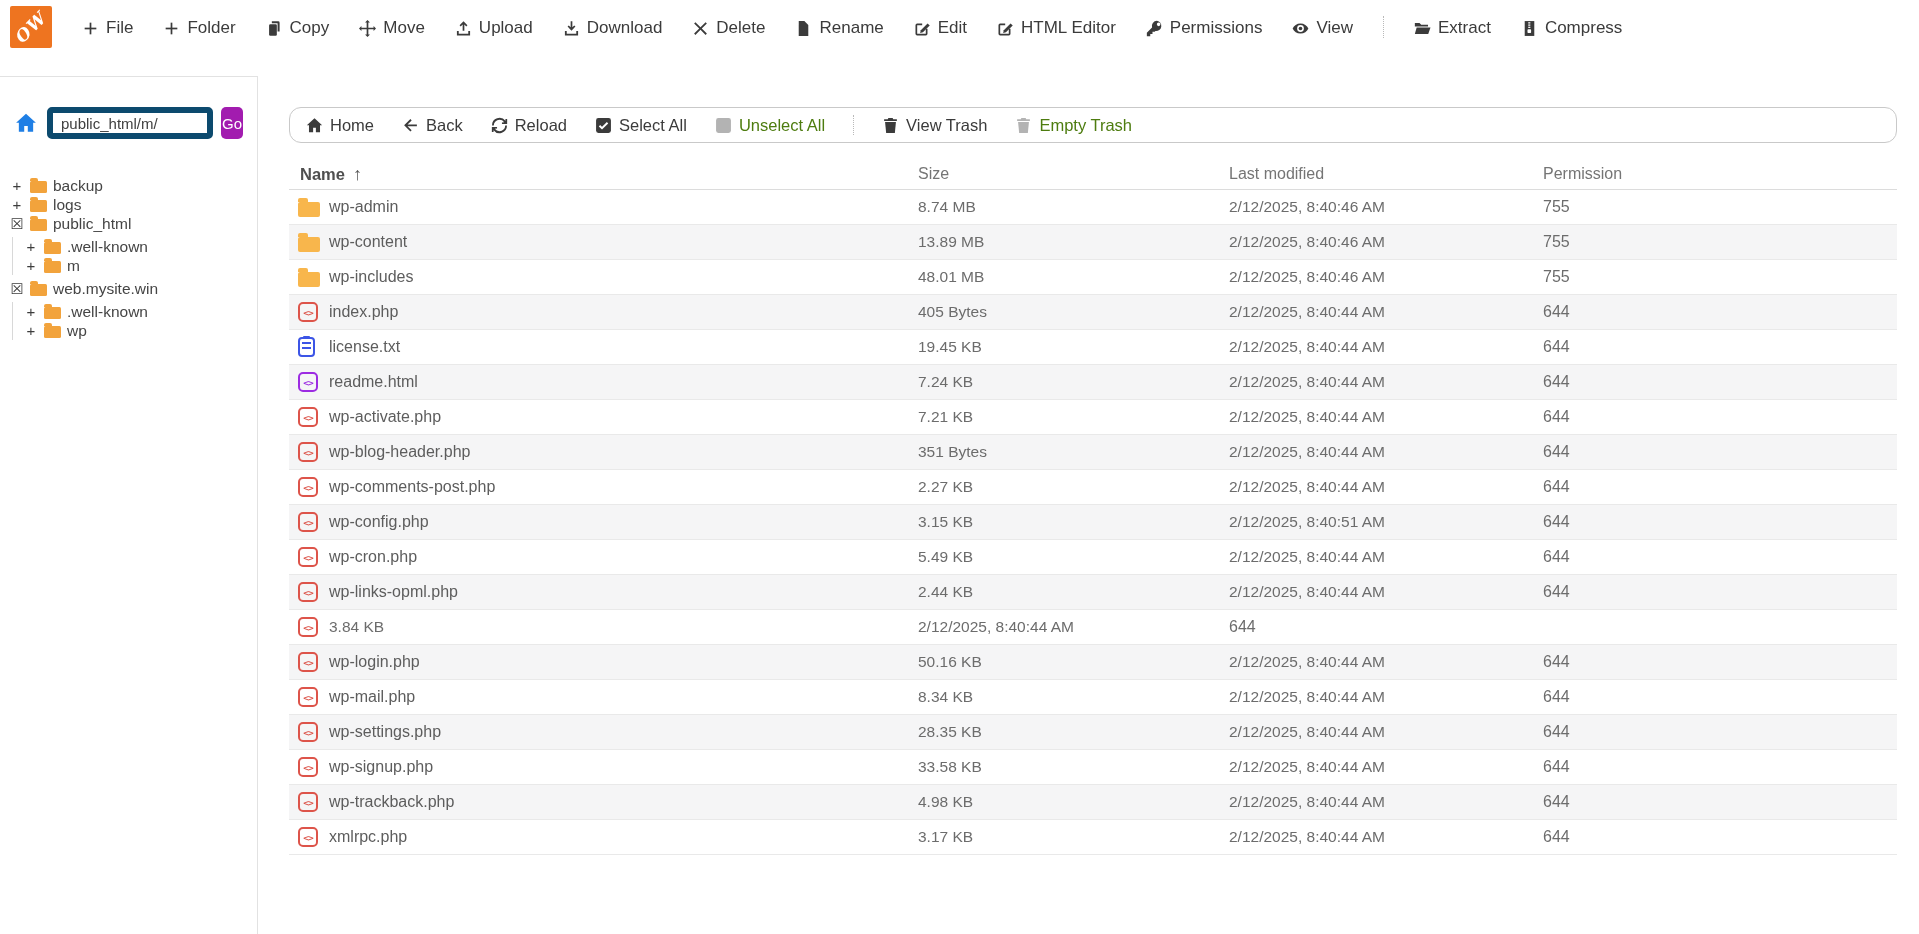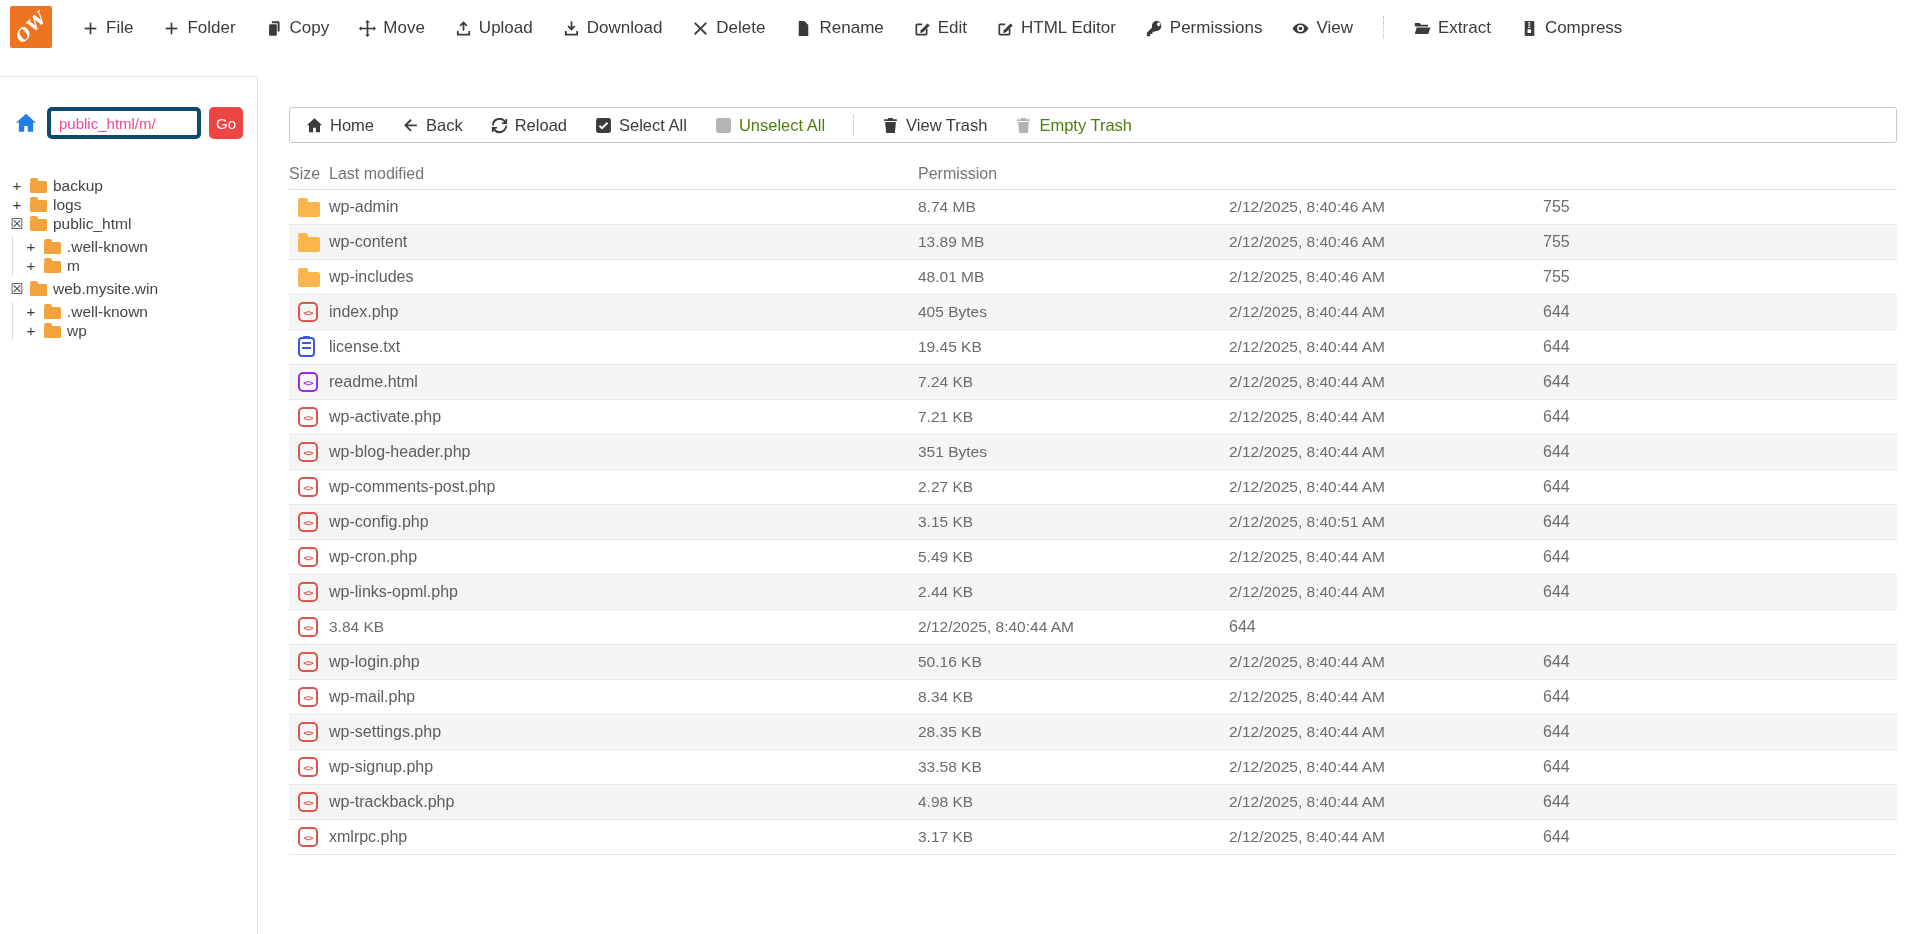--- a/index.html
+++ b/index.html
@@ -20,40 +20,40 @@
 
   
   .layout { display:flex; height:880px; }
   .sidebar { width:258px; flex:0 0 auto; margin-top:22px; border-top:1px solid #e2e2e2;
     border-right:1px solid #e2e2e2; height:858px; background:#fff; }
   .main { flex:1; padding:53px 22px 0 31px; }
 
   
   .path-row { display:flex; align-items:center; margin:30px 14px 0 14px; }
   .home-ico svg { width:24px; height:22px; fill:#1F7FE5; display:block; cursor:pointer; }
-  .path-input { flex:1; min-width:0; height:32px; margin-left:9px; border:4px solid #0c4a6e;
-    border-radius:5px; padding:0 8px; font-size:15px; color:#ec4899;
+  .path-input { flex:1; min-width:0; height:32px; margin-left:9px; border:6px solid #0c4a6e;
+    border-radius:5px; padding:0 8px; font-size:15px; color:#404040;
     font-family:"Liberation Sans","DejaVu Sans",sans-serif; outline:none; }
-  .go-btn { margin-left:8px; width:34px; height:32px; background:#ef4444; color:#fff;
+  .go-btn { margin-left:8px; width:22px; height:32px; background:#a21caf; color:#fff;
     border:none; border-radius:5px; font-size:15px; cursor:pointer;
     font-family:"Liberation Sans","DejaVu Sans",sans-serif; }
 
   .tree { margin-top:37px; font-size:15.5px; color:#454545; }
   .tree-row { display:flex; align-items:center; height:19px; gap:6px; padding-left:10px; cursor:pointer; }
   .tgl { width:14px; text-align:center; font-size:15px; color:#3c3c3c; flex:0 0 auto; }
   .tgl.box { font-size:14.5px; }
   .mini-folder { width:17px; height:12px; background:#F2A33C; border-radius:1.5px;
     position:relative; margin-top:3px; flex:0 0 auto; }
   .mini-folder::before { content:""; position:absolute; top:-3px; left:0; width:8px; height:3px;
     background:#F2A33C; border-radius:2px 2px 0 0; }
   .tree-children { margin:4px 0 4px 12px; border-left:1px solid #d8d8d8; padding-left:11px; }
   .tree-children .tree-row { padding-left:0; }
 
   
-  .toolbar2 { height:36px; border:1px solid #c9c9c9; border-radius:3px; background:#fff;
+  .toolbar2 { height:36px; border:1px solid #c9c9c9; border-radius:12px; background:#fff;
     display:flex; align-items:center; padding:0 16px; gap:28px; }
   .tb-item { display:flex; align-items:center; gap:7px; font-size:16.5px; color:#3b3b3b;
     cursor:pointer; white-space:nowrap; }
   .tb-item svg { width:17px; height:17px; fill:#3b3b3b; }
   .tb-item.disabled { color:#4d7c0f; cursor:default; }
   .tb-item.disabled svg { fill:#b3b3b3; }
   .toolbar2 .vsep { height:20px; }
 
   
   .ftable { margin-top:16px; }
@@ -304,20 +304,24 @@
         <svg viewBox="0 0 16 16">
             <path d="M6 1h4l.6 1.2H14v1.5H2V2.2h3.4z"></path>
             <path d="M2.9 4.8h10.2L12.1 15H3.9z"></path>
           </svg>
         <span>Empty Trash</span>
       </div>
     </div>
 
     <div class="ftable">
       <div class="grid-row thead">
+        <div class="th-name">
+          <span>Name</span>
+          <span class="sort-arrow">↑</span>
+        </div>
         <div class="th">Size</div>
         <div class="th">Last modified</div>
         <div class="th">Permission</div>
       </div>
 
       <div class="rows">
         <div class="grid-row trow">
           <div class="cell-icon">
               <span class="fi folder"></span>
             </div>

